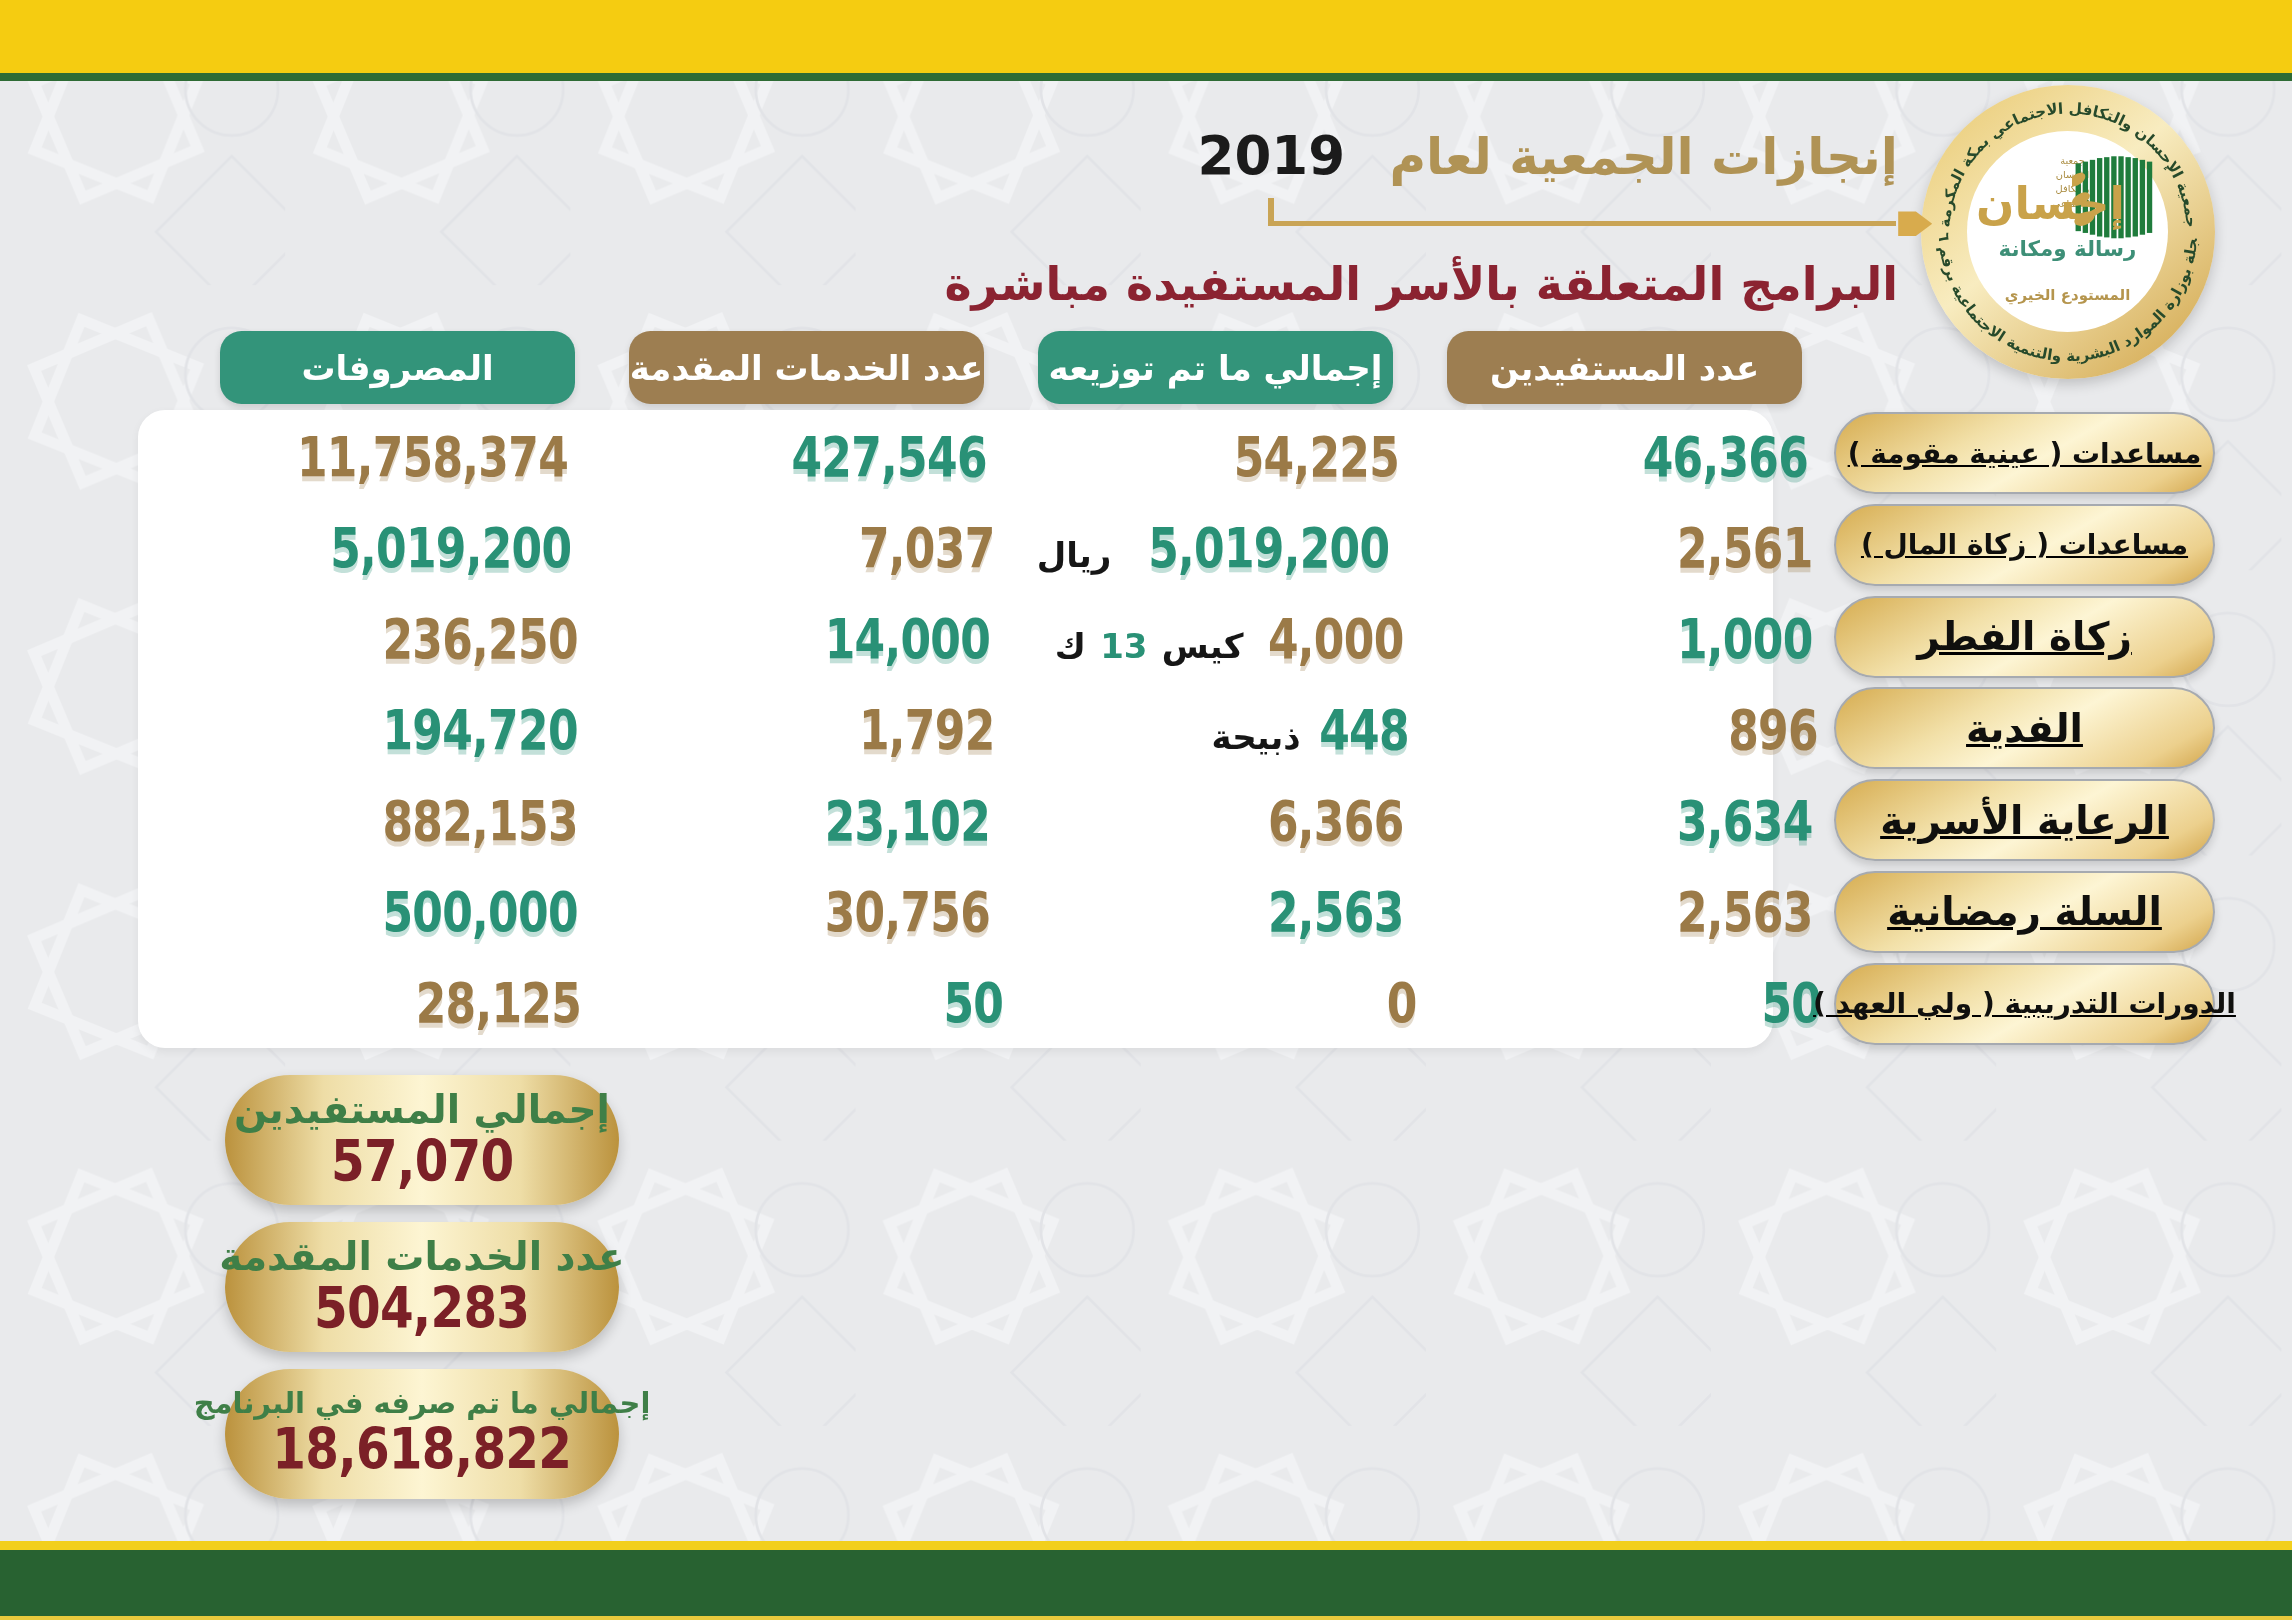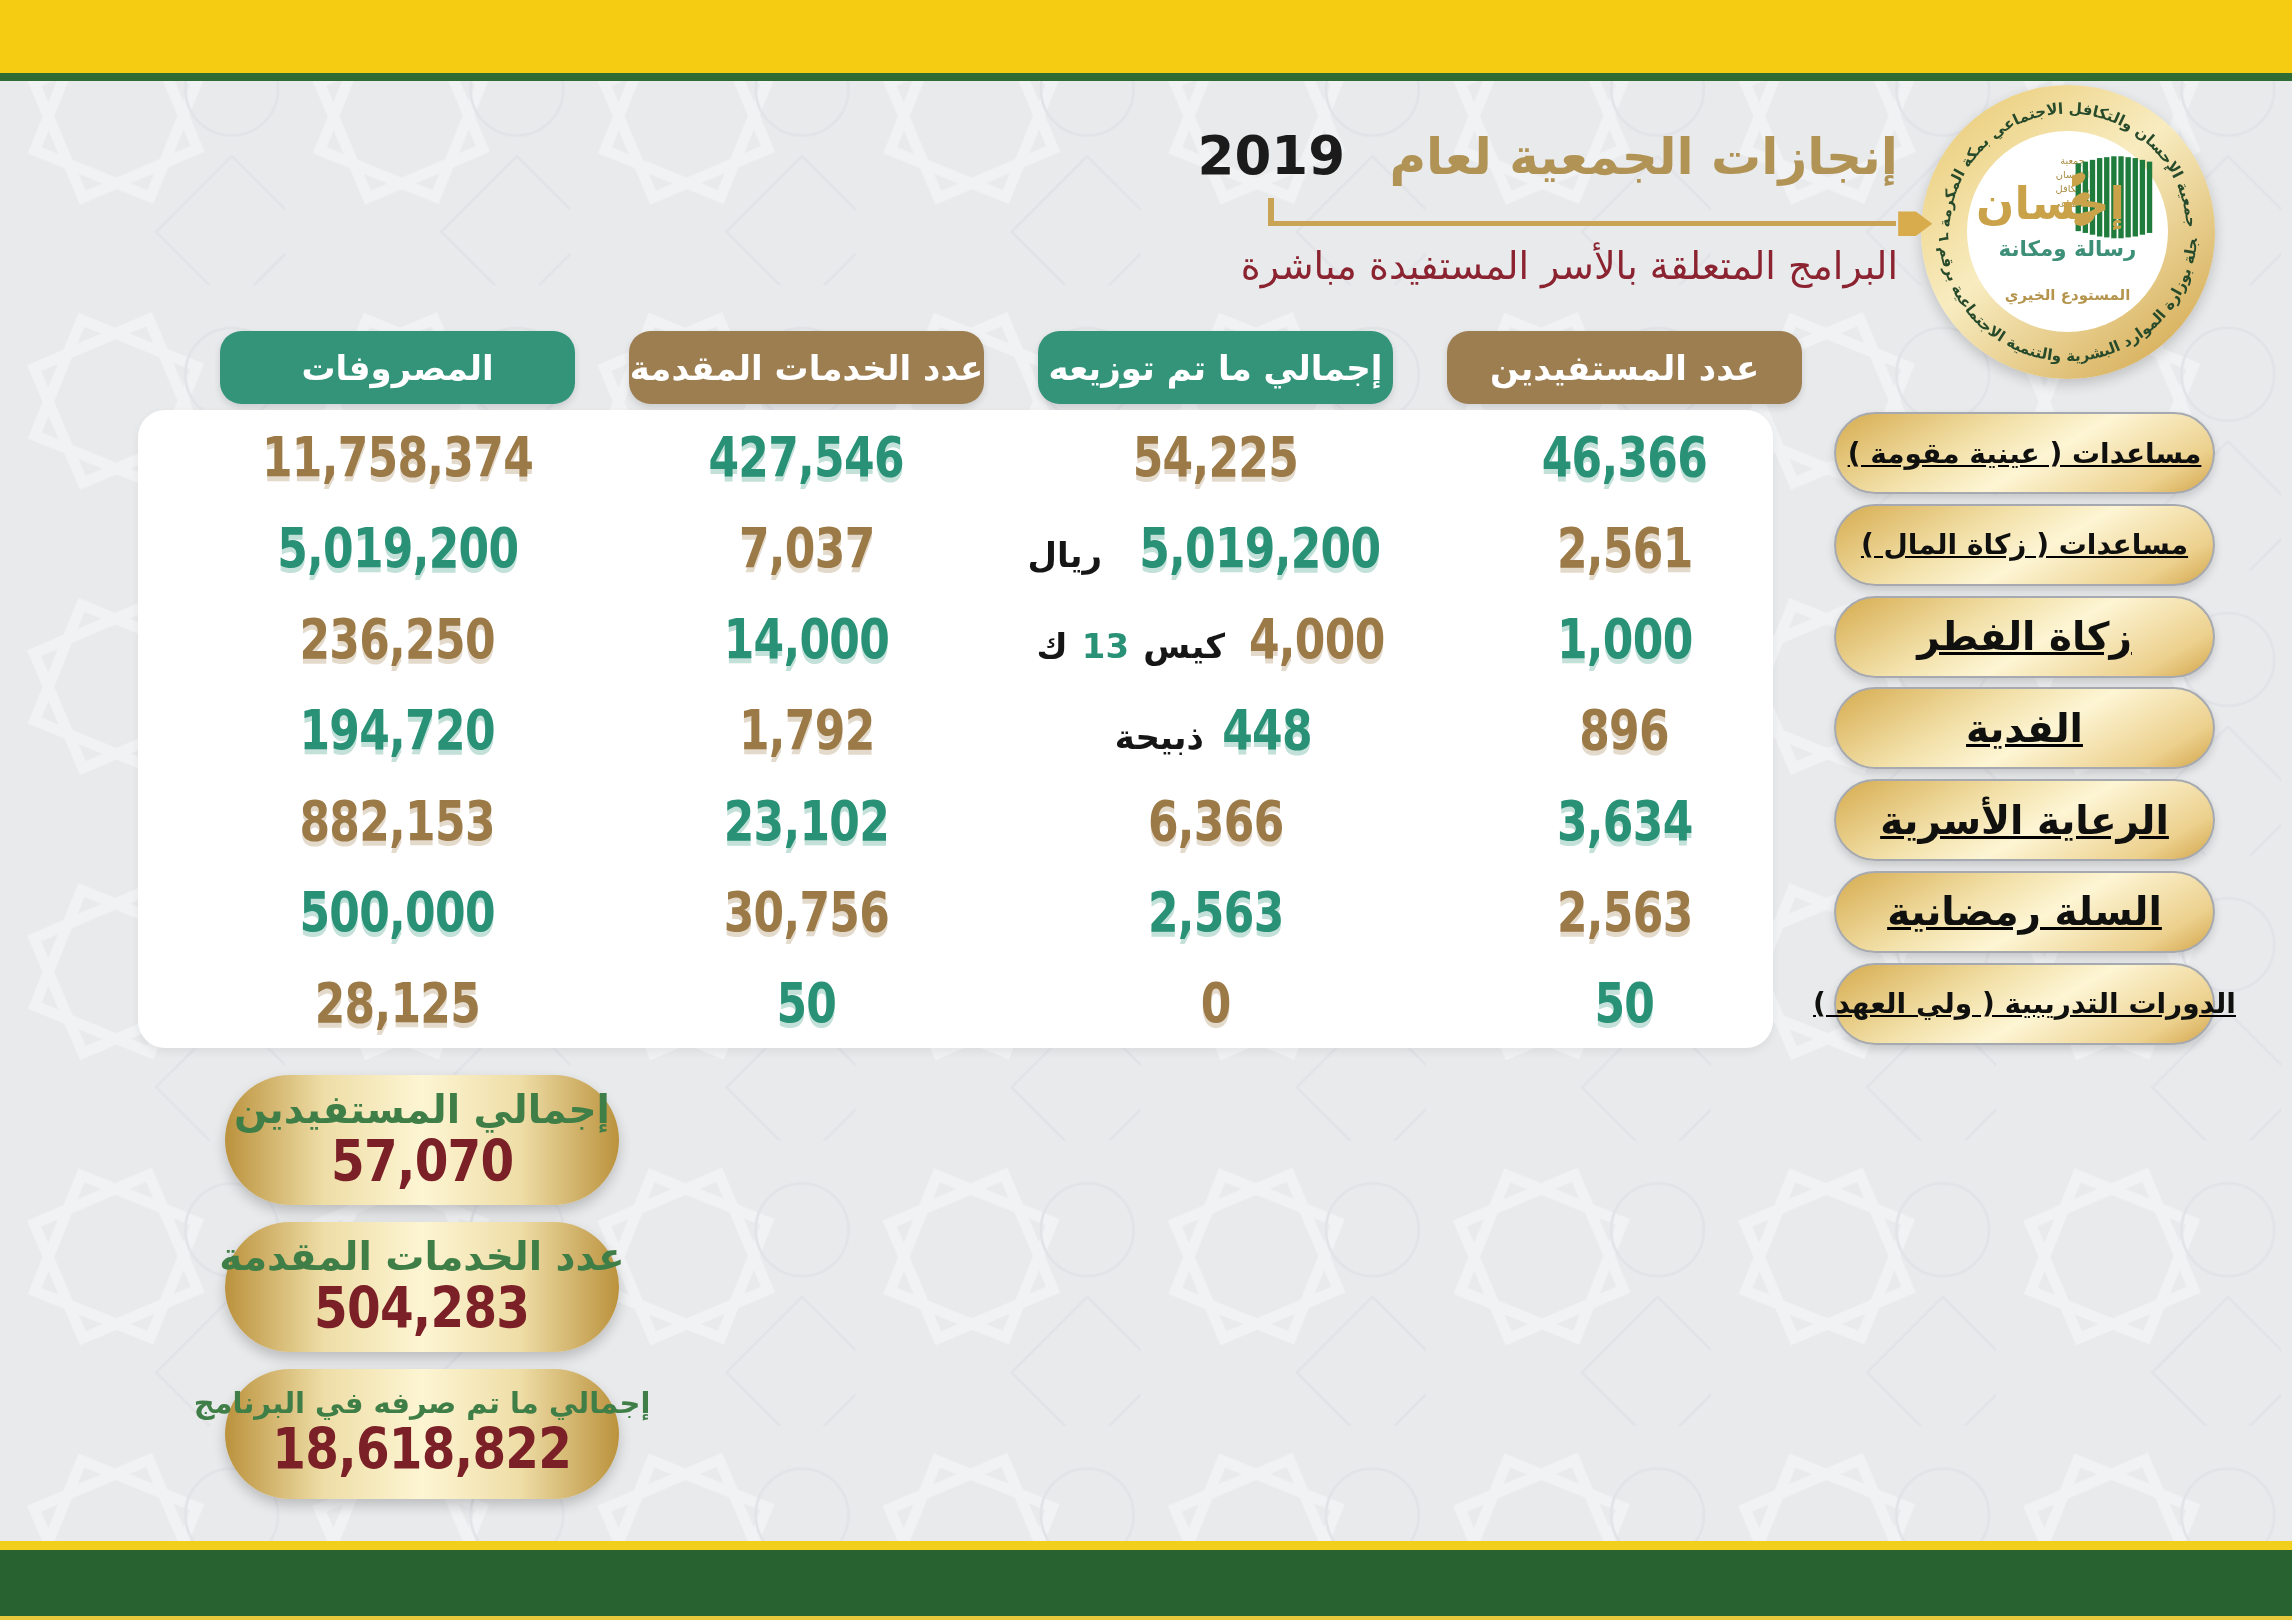--- a/index.html
+++ b/index.html
@@ -15,21 +15,21 @@
   .bar-bot-thin{position:absolute;left:0;top:1616px;width:2293px;height:4.5px;background:#e8c93c;}
 
   
   .title-wrap{position:absolute;right:395px;top:125px;width:1025px;direction:rtl;}
   .title-line{font-size:50px;font-weight:bold;color:#b09355;white-space:nowrap;}
   .t-year{color:#1b1b1b;font-size:53px;margin-right:27px;letter-spacing:1.8px;font-weight:bold;}
   .rule{position:absolute;top:96px;right:1.8px;width:628px;height:5.3px;background:#c9a455;}
   .rule::before{content:'';position:absolute;left:0;top:-23px;width:5.3px;height:23px;background:#c9a455;}
   .rule::after{content:'';position:absolute;right:-36px;top:-14.3px;width:34px;height:34px;background:#d8ab4d;
                clip-path:polygon(0 14%,52% 14%,100% 50%,52% 86%,0 86%);}
-  .subtitle{position:absolute;top:119px;right:0;font-size:38px;font-weight:normal;color:#8b2331;white-space:nowrap;}
+  .subtitle{position:absolute;top:132px;right:0;font-size:46px;font-weight:bold;color:#8b2331;white-space:nowrap;}
 
   
   .logo{position:absolute;right:78px;top:85px;width:294px;height:294px;border-radius:50%;
         background:linear-gradient(140deg,#e8c76d 0%,#f8ecc0 45%,#cfa143 100%);
         box-shadow:0 5.3px 12.5px rgba(0,0,0,.18);}
   .logo-inner{position:absolute;left:46px;top:46px;width:201px;height:201px;background:#fff;border-radius:50%;}
   .ring-svg{position:absolute;left:0;top:0;}
   .ring-text{font-size:17px;font-weight:bold;fill:#274a2b;}
   .l-lines{position:absolute;left:78px;top:23px;width:55px;text-align:center;color:#a98b3f;
            font-size:9.8px;font-weight:normal;line-height:1.45;}
@@ -46,21 +46,21 @@
          display:flex;align-items:center;justify-content:center;box-shadow:0 3.6px 7.1px rgba(0,0,0,.12);
          direction:rtl;white-space:nowrap;}
   .hpill.green{background:#33947a;}
   .hpill.brown{background:#9d7e51;}
 
   
   .panel{position:absolute;left:138px;top:410px;width:1635px;height:638px;background:#ffffff;
          border-radius:27px;box-shadow:0 3.6px 9px rgba(0,0,0,.06);}
   .table-grid{position:absolute;left:193px;top:412px;display:grid;
               grid-template-columns:repeat(4,409px);grid-auto-rows:91px;align-items:center;}
-  .cell{text-align:center;white-space:nowrap;}
+  .cell{text-align:right;white-space:nowrap;}
   .num{display:inline-block;transform:scaleX(.8);font-weight:bold;font-size:55px;letter-spacing:-0.9px;line-height:1;}
   .unit{font-weight:bold;font-size:34px;margin:0 7.1px;}
   .c-green{color:#299176;}
   .c-brown{color:#9b7a47;}
   .c-black{color:#161616;}
   .num.c-green{text-shadow:0 5.3px 0 rgba(41,145,118,.28);}
   .num.c-brown{text-shadow:0 5.3px 0 rgba(155,122,71,.28);}
 
   
   .labels-col{position:absolute;left:1834px;top:412px;width:381px;display:flex;flex-direction:column;gap:9.8px;text-decoration:underline;}

